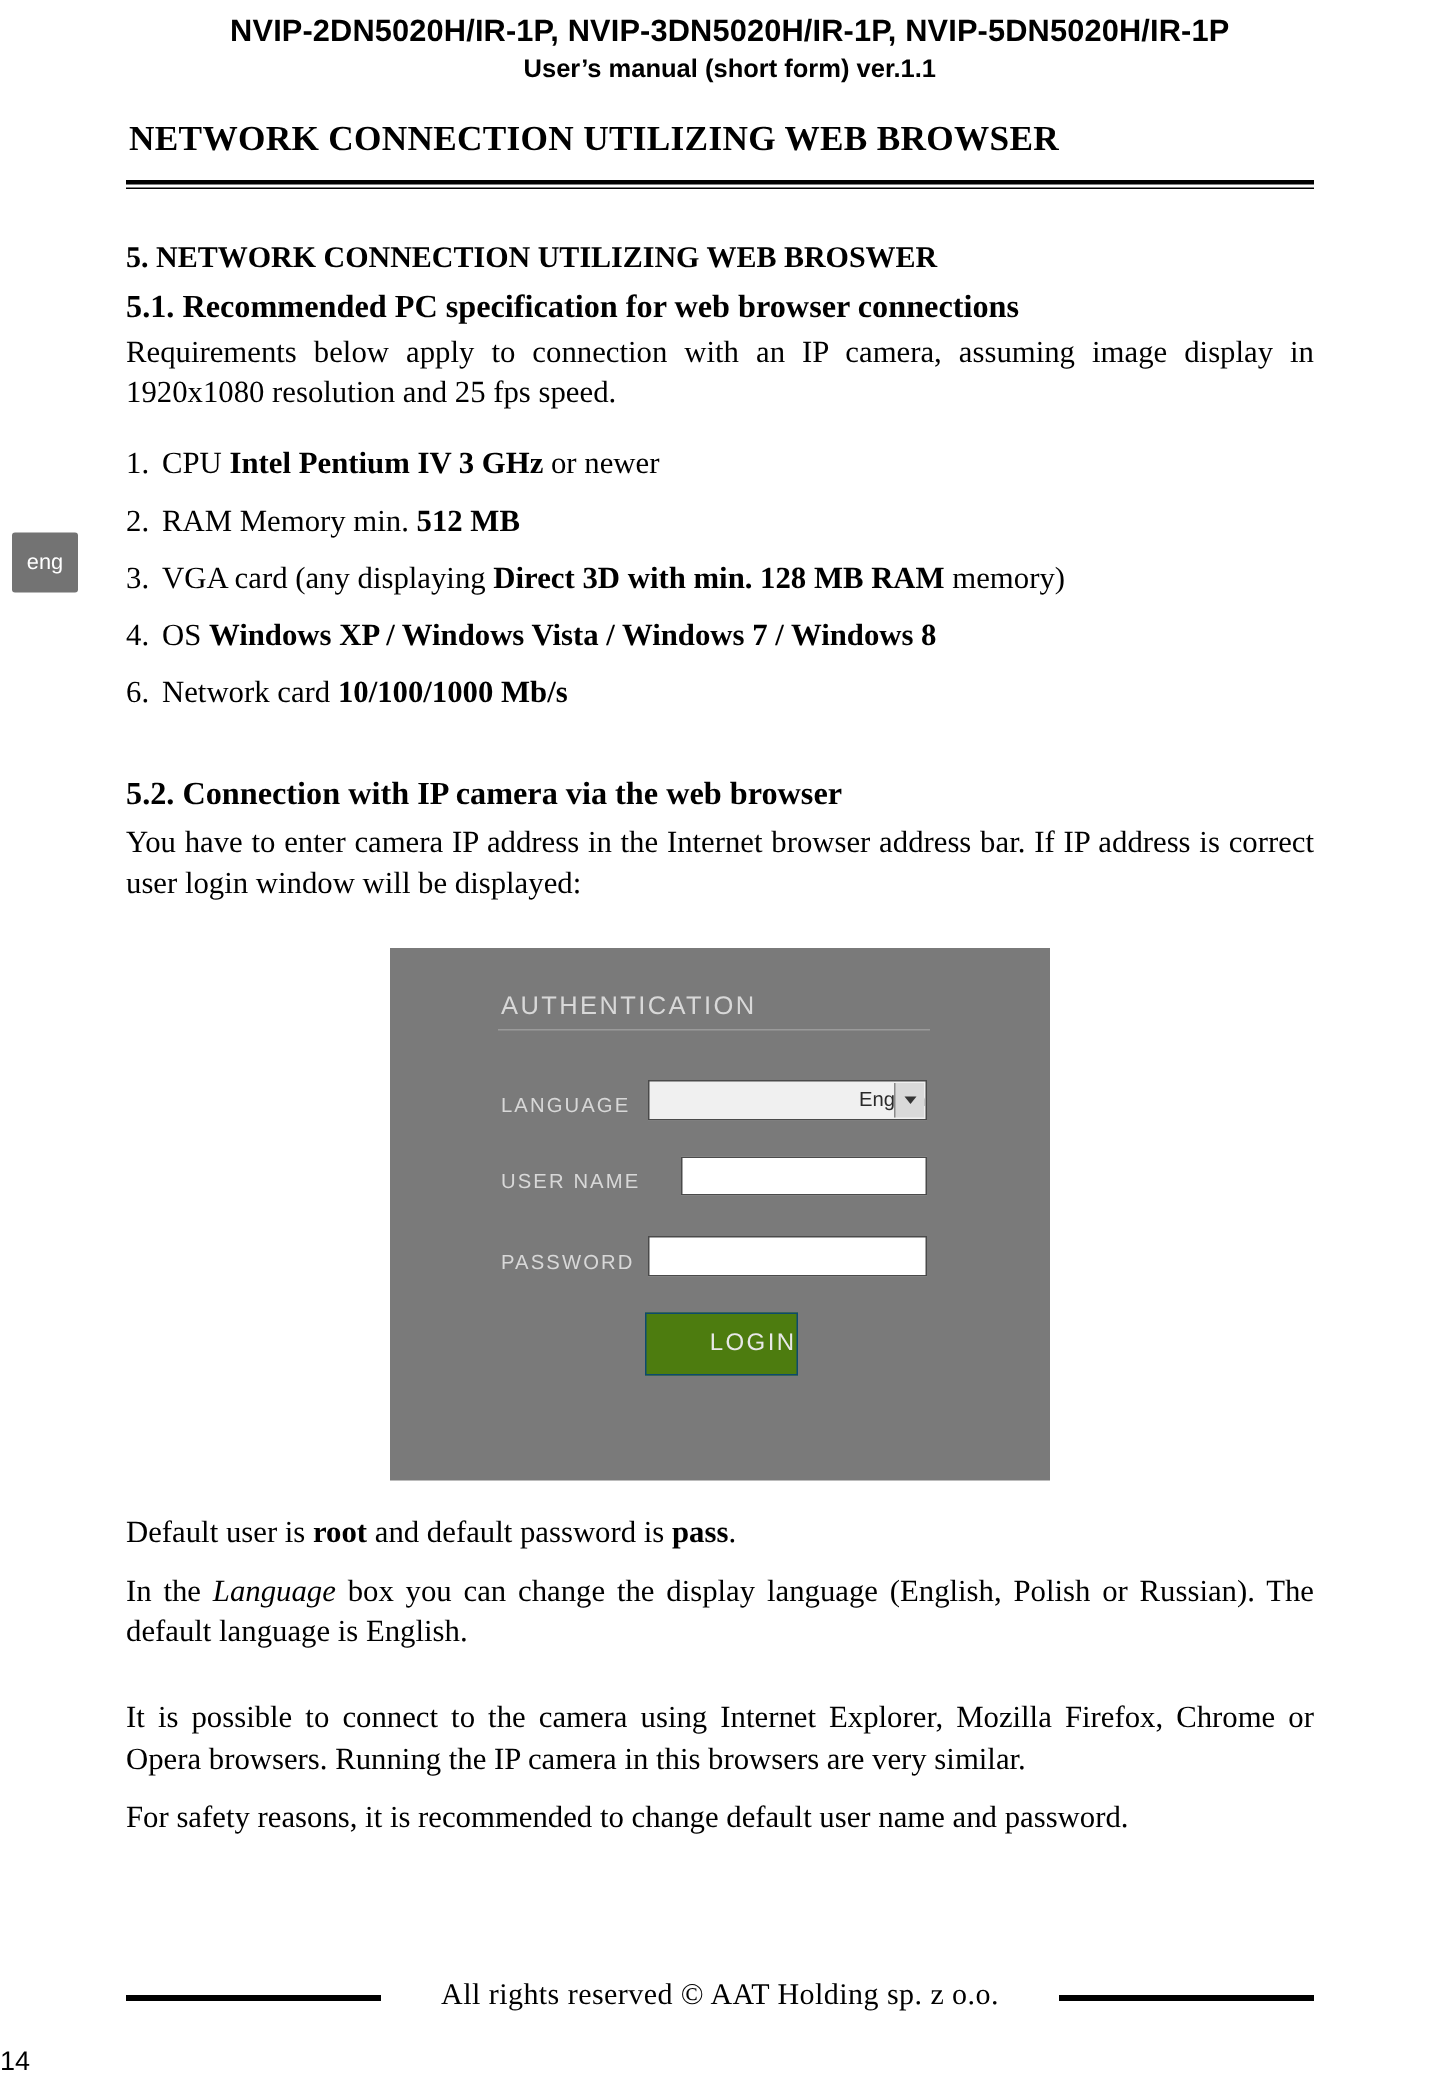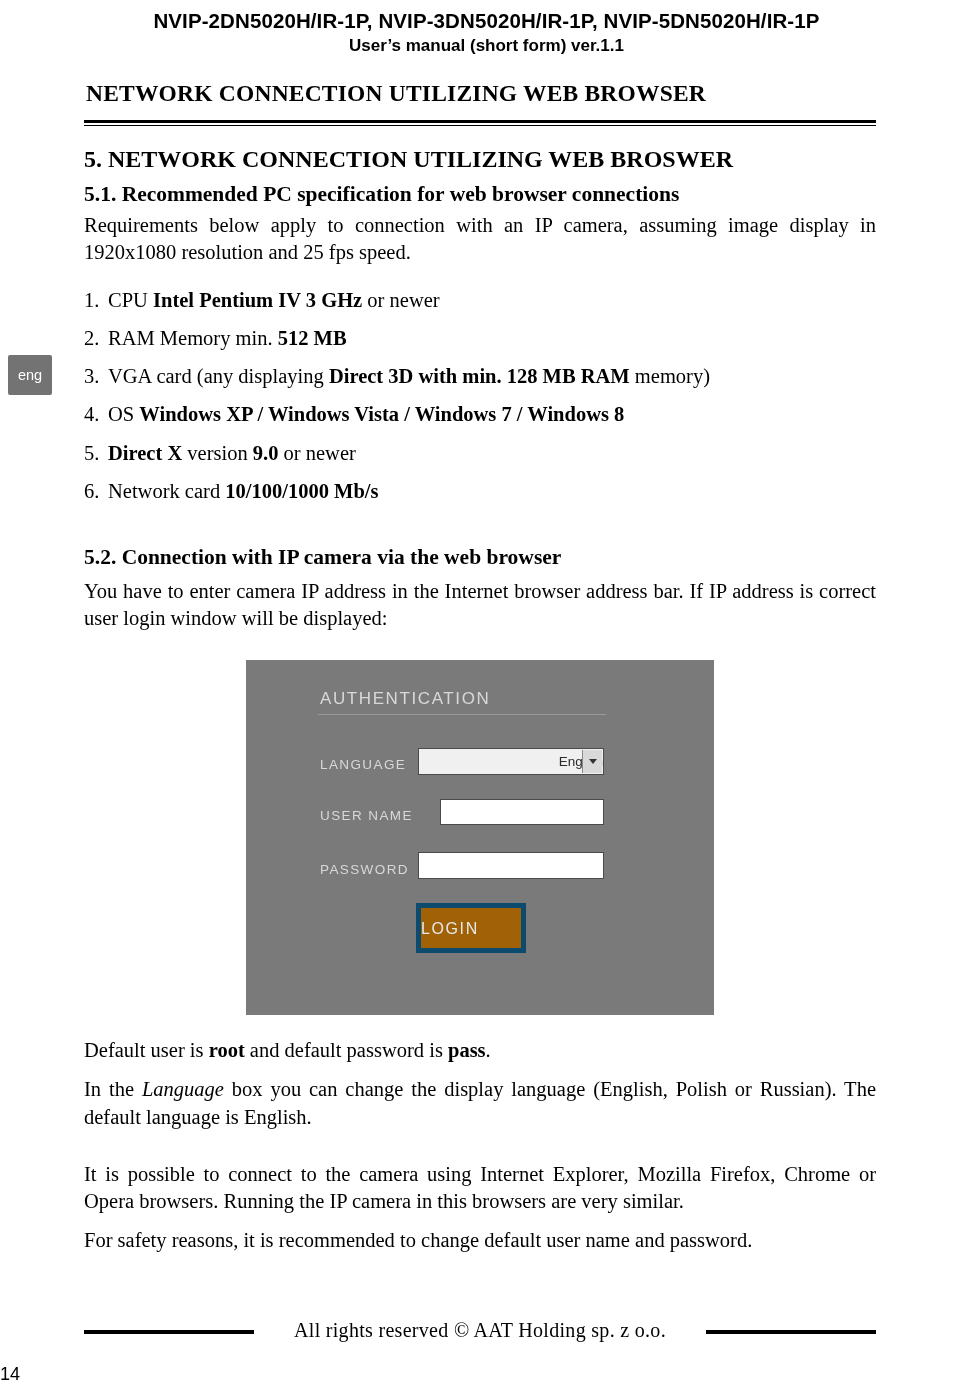--- a/index.html
+++ b/index.html
@@ -73,22 +73,22 @@
   }
 
   
   .content {
     margin: 0 84px 0 84px;
     font-size: 20.5px;
     line-height: 1.33;
   }
   .h2 {
     font-weight: bold;
-    font-size: 24px;
-    margin-top: 18px;
+    font-size: 20px;
+    margin-top: 33px;
     margin-left: 0px;
   }
   .h3 {
     font-weight: bold;
     font-size: 21.5px;
     margin-top: 5px;
   }
   .para {
     margin-top: 3px;
     text-align: justify;
@@ -118,21 +118,20 @@
   }
 
   
   .auth-figure {
     margin: 28px auto 0 auto;
     width: 440px;
     height: 355px;
     background: #7a7a7a;
     position: relative;
     font-family: "Liberation Sans", sans-serif;
-    padding-left: 28px;
   }
   .auth-title {
     position: absolute;
     left: 74px;
     top: 28px;
     font-size: 17px;
     color: #d8d8d8;
     letter-spacing: 1.6px;
   }
   .auth-underline {
@@ -184,25 +183,25 @@
     border-left: 4.5px solid transparent;
     border-right: 4.5px solid transparent;
     border-top: 5px solid #333;
   }
   .auth-login {
     position: absolute;
     left: 170px;
     top: 243px;
     width: 100px;
     height: 40px;
-    background: #a16207;
-    border: 5px solid #0c4a6e;
+    background: #4d7c0f;
+    border: 1px solid #0c4a6e;
     display: flex;
     align-items: center;
-    justify-content: flex-start;
+    justify-content: flex-end;
     font-size: 16px;
     color: #e8e8e8;
     letter-spacing: 1.6px;
   }
 
   
   .bottom-block {
     margin-top: 22px;
   }
   .bottom-block .para {
@@ -289,23 +288,20 @@
     <div class="li">
       <span class="num">2.</span><span>RAM Memory min. </span><b>512 MB</b><span></span>
     </div>
     <div class="li">
       <span class="num">3.</span><span>VGA card (any displaying </span><b>Direct 3D with min. 128 MB RAM</b><span> memory)</span>
     </div>
     <div class="li">
       <span class="num">4.</span><span>OS </span><b>Windows XP / Windows Vista / Windows 7 / Windows 8</b><span></span>
     </div>
     <div class="li">
-      <span class="num">5.</span><span></span><b>Direct X</b><span> version </span><b>9.0</b><span> or newer</span>
-    </div>
-    <div class="li">
       <span class="num">6.</span><span>Network card </span><b>10/100/1000 Mb/s</b><span></span>
     </div>
   </div>
 
   <div class="sub-52">5.2. Connection with IP camera via the web browser</div>
   <div class="para-52">You have to enter camera IP address in the Internet browser address bar. If IP address is correct user login window will be displayed:</div>
 
   <div class="auth-figure">
     <div class="auth-title">AUTHENTICATION</div>
     <div class="auth-underline"></div>

